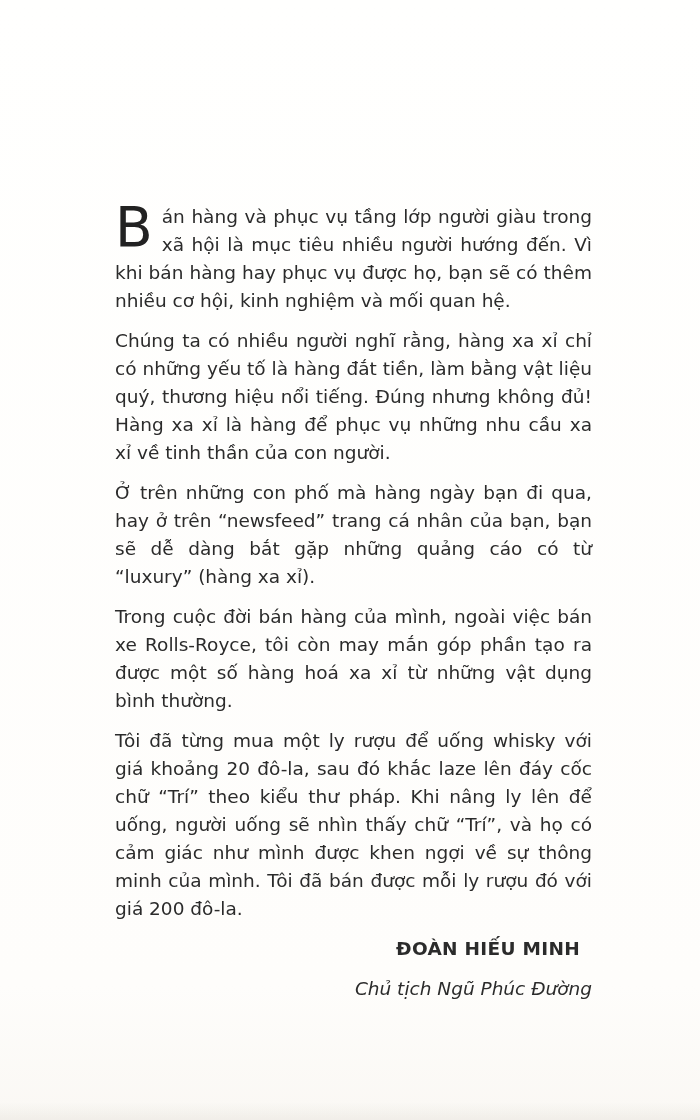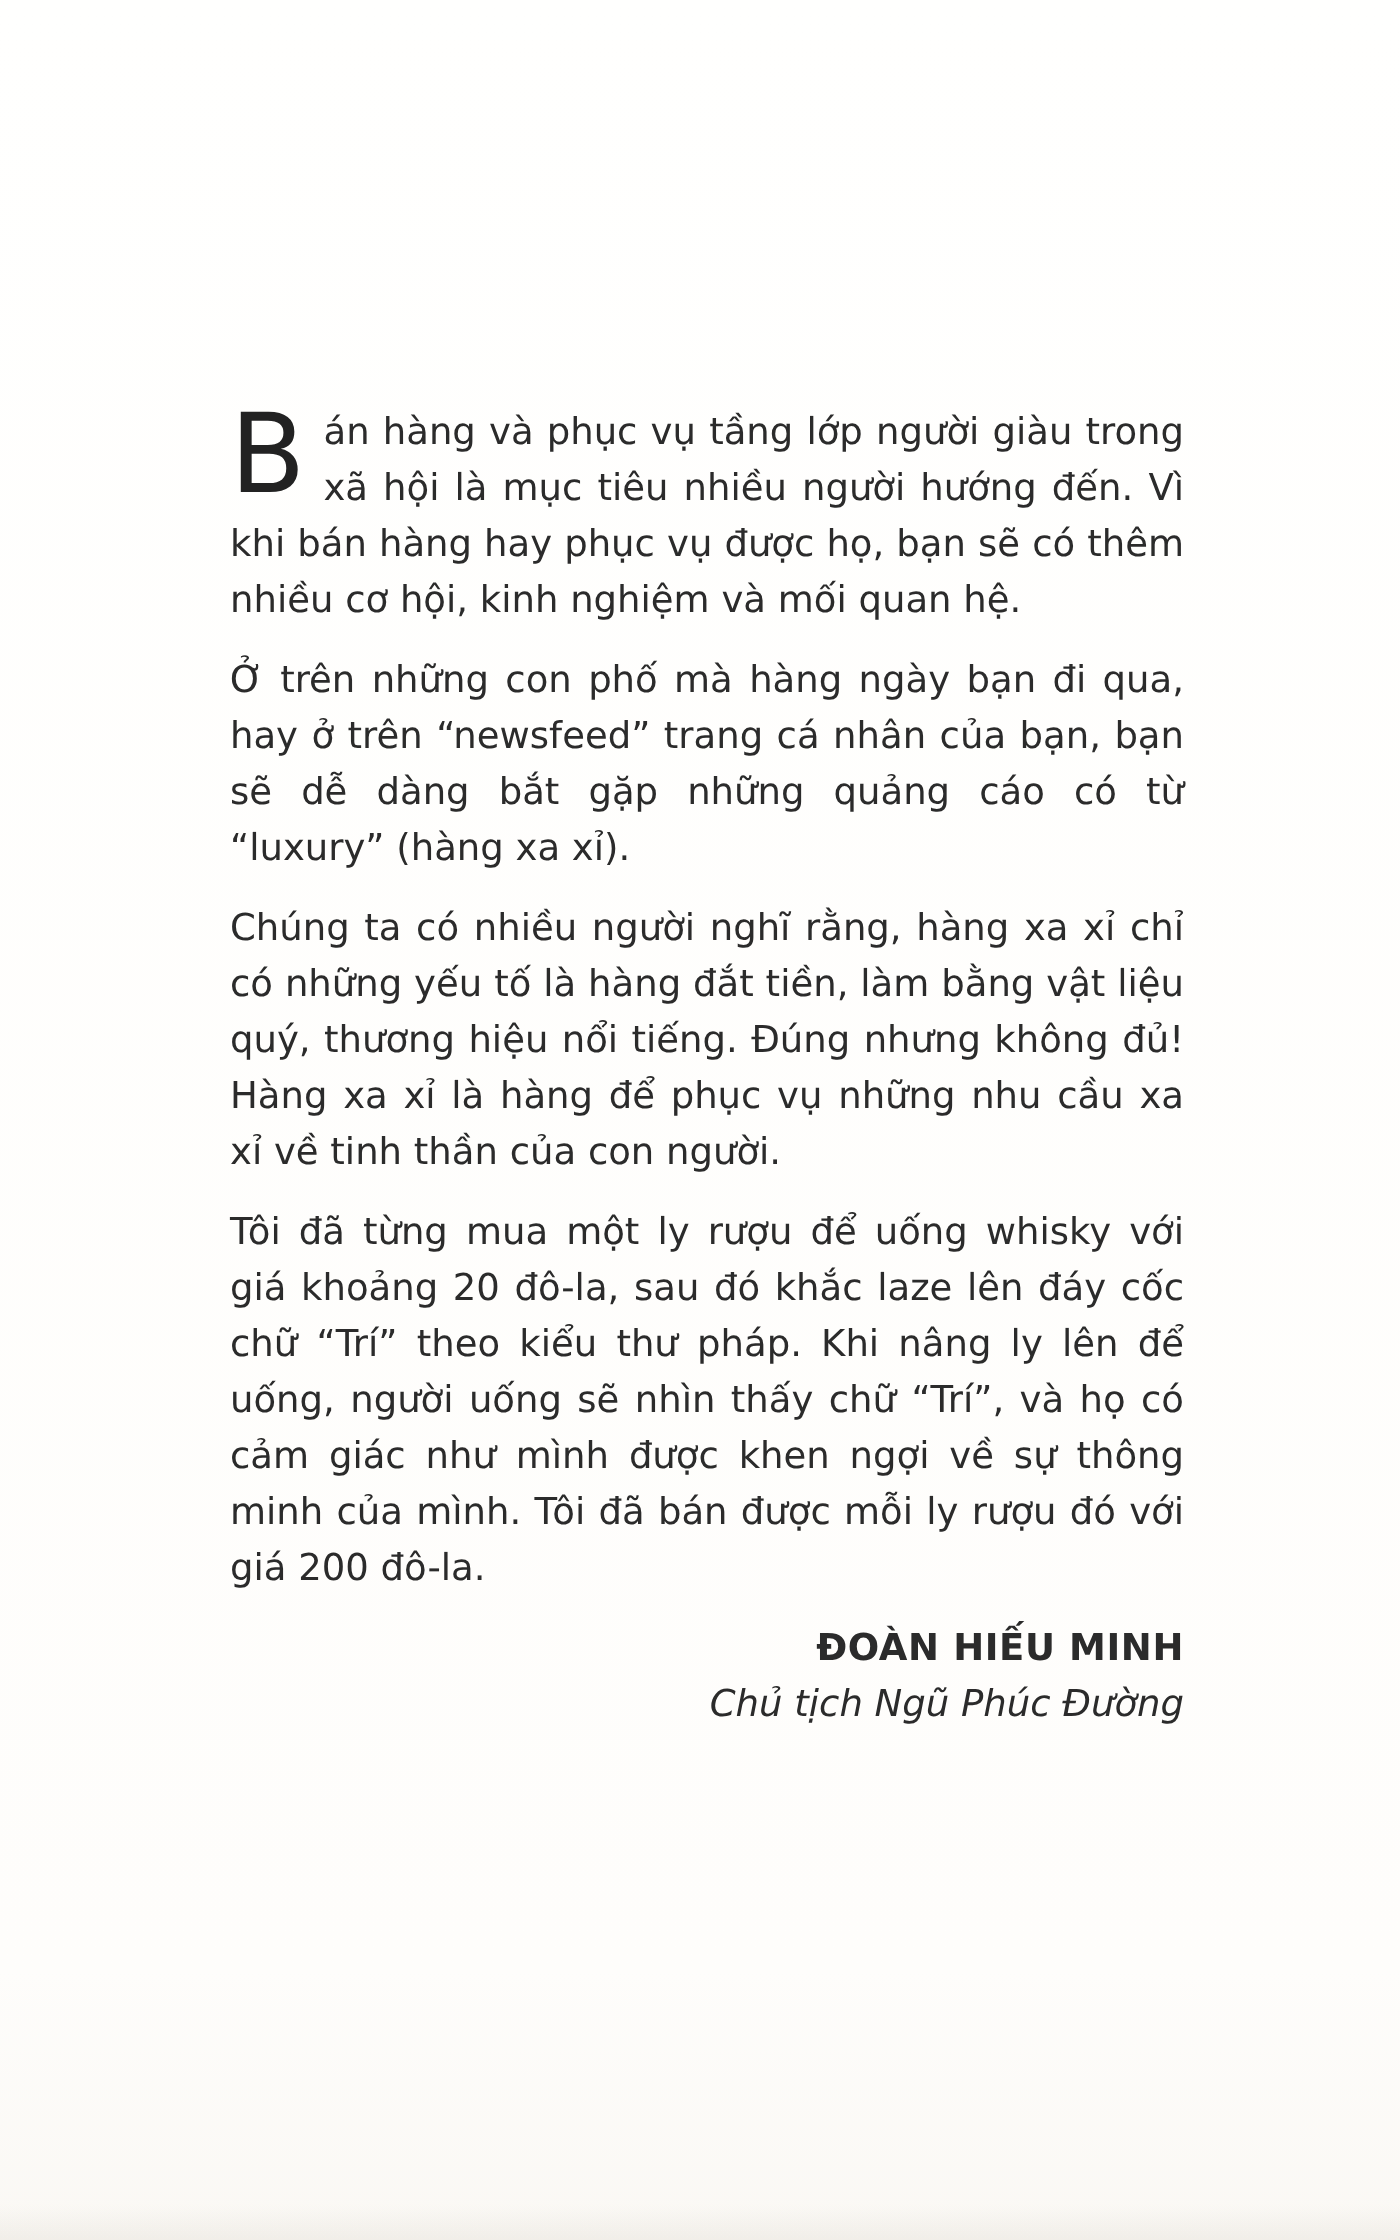--- a/index.html
+++ b/index.html
@@ -29,21 +29,21 @@
     font-size: 55px;
     line-height: 45px;
     padding: 2px 9px 0 0;
     color: #222222;
   }
   .signature {
     text-align: right;
     margin: 4px 0 0 0;
   }
   .sig-name {
-    margin: 0;
+    margin: 12px;
     font-weight: bold;
     letter-spacing: 0.3px;
   }
   .sig-title {
     margin: 0;
     font-style: italic;
   }
   .page-shade {
     position: absolute;
     left: 0;
@@ -58,24 +58,25 @@
 <body>
 
 <div class="page">
 
   <section>
 
     <p class="para">
       <span class="dropcap">B</span><span>án hàng và phục vụ tầng lớp người giàu trong xã hội là mục tiêu nhiều người hướng đến. Vì khi bán hàng hay phục vụ được họ, bạn sẽ có thêm nhiều cơ hội, kinh nghiệm và mối quan hệ.</span>
     </p>
 
+    <p class="para">Chúng ta có nhiều người nghĩ rằng, hàng xa xỉ chỉ có những yếu tố là hàng đắt tiền, làm bằng vật liệu quý, thương hiệu nổi tiếng. Đúng nhưng không đủ! Hàng xa xỉ là hàng để phục vụ những nhu cầu xa xỉ về tinh thần của con người.</p>
+
     <p class="para">Ở trên những con phố mà hàng ngày bạn đi qua, hay ở trên “newsfeed” trang cá nhân của bạn, bạn sẽ dễ dàng bắt gặp những quảng cáo có từ “luxury” (hàng xa xỉ).</p>
 
-    <p class="para">Chúng ta có nhiều người nghĩ rằng, hàng xa xỉ chỉ có những yếu tố là hàng đắt tiền, làm bằng vật liệu quý, thương hiệu nổi tiếng. Đúng nhưng không đủ! Hàng xa xỉ là hàng để phục vụ những nhu cầu xa xỉ về tinh thần của con người.</p>
-
+    <p class="para">Trong cuộc đời bán hàng của mình, ngoài việc bán xe Rolls-Royce, tôi còn may mắn góp phần tạo ra được một số hàng hoá xa xỉ từ những vật dụng bình thường.</p>
 
     <p class="para">Tôi đã từng mua một ly rượu để uống whisky với giá khoảng 20 đô-la, sau đó khắc laze lên đáy cốc chữ “Trí” theo kiểu thư pháp. Khi nâng ly lên để uống, người uống sẽ nhìn thấy chữ “Trí”, và họ có cảm giác như mình được khen ngợi về sự thông minh của mình. Tôi đã bán được mỗi ly rượu đó với giá 200 đô-la.</p>
 
 
     <div class="signature">
       <p class="sig-name">ĐOÀN HIẾU MINH</p>
       <p class="sig-title">Chủ tịch Ngũ Phúc Đường</p>
     </div>
 
   </section>

